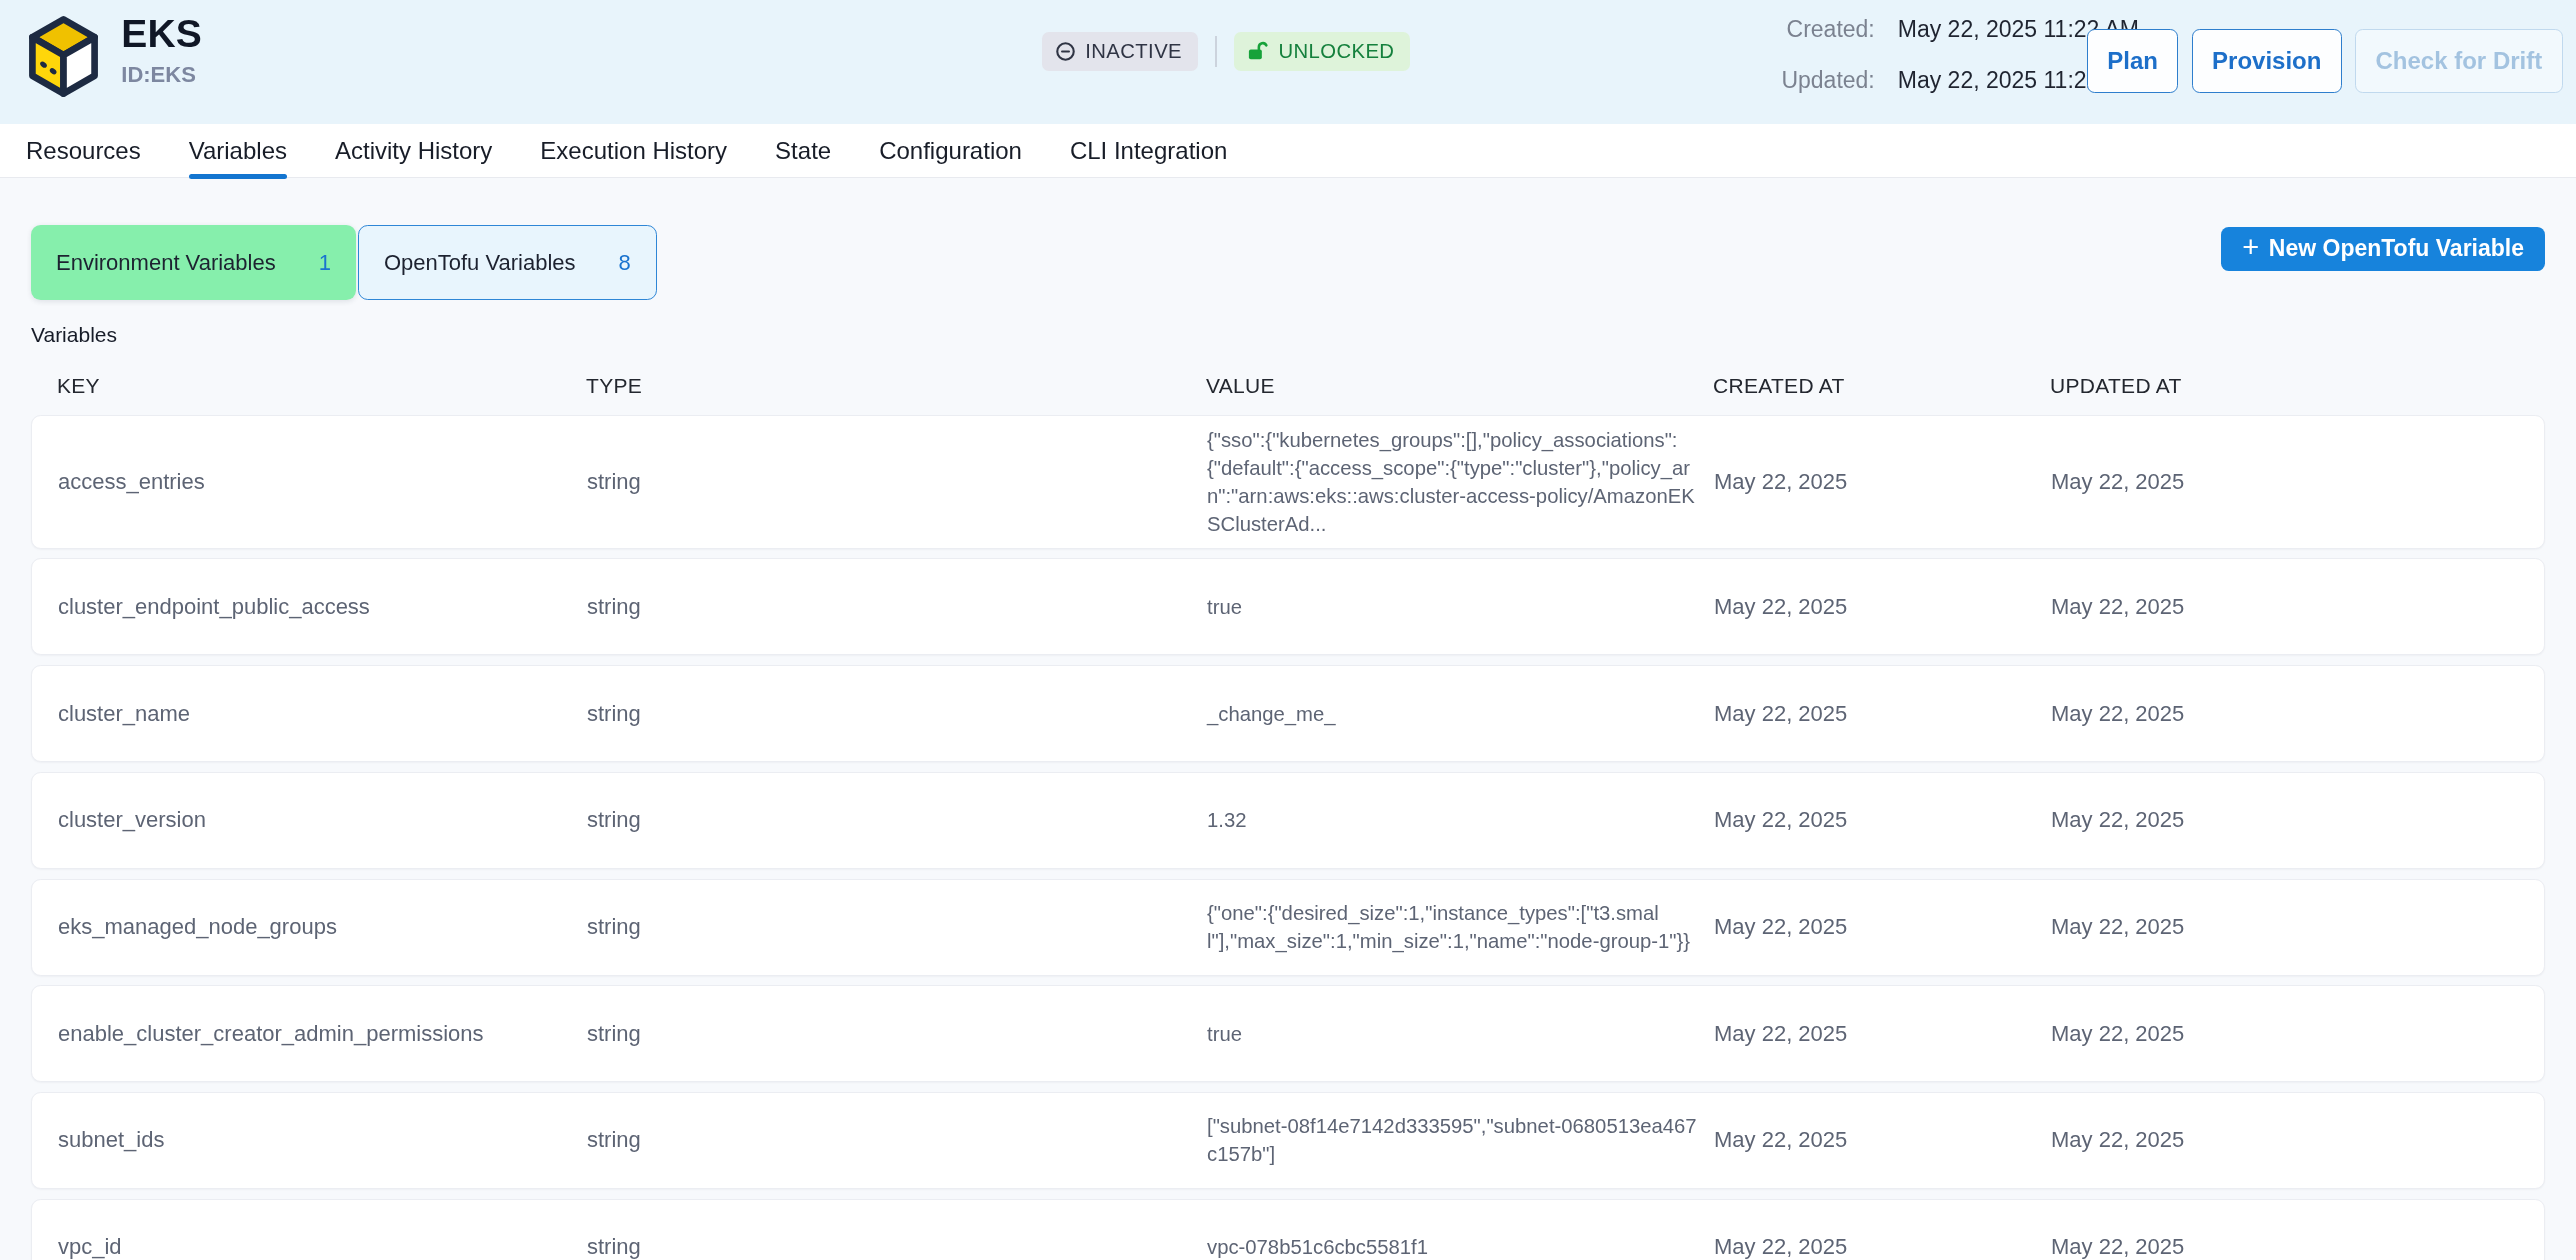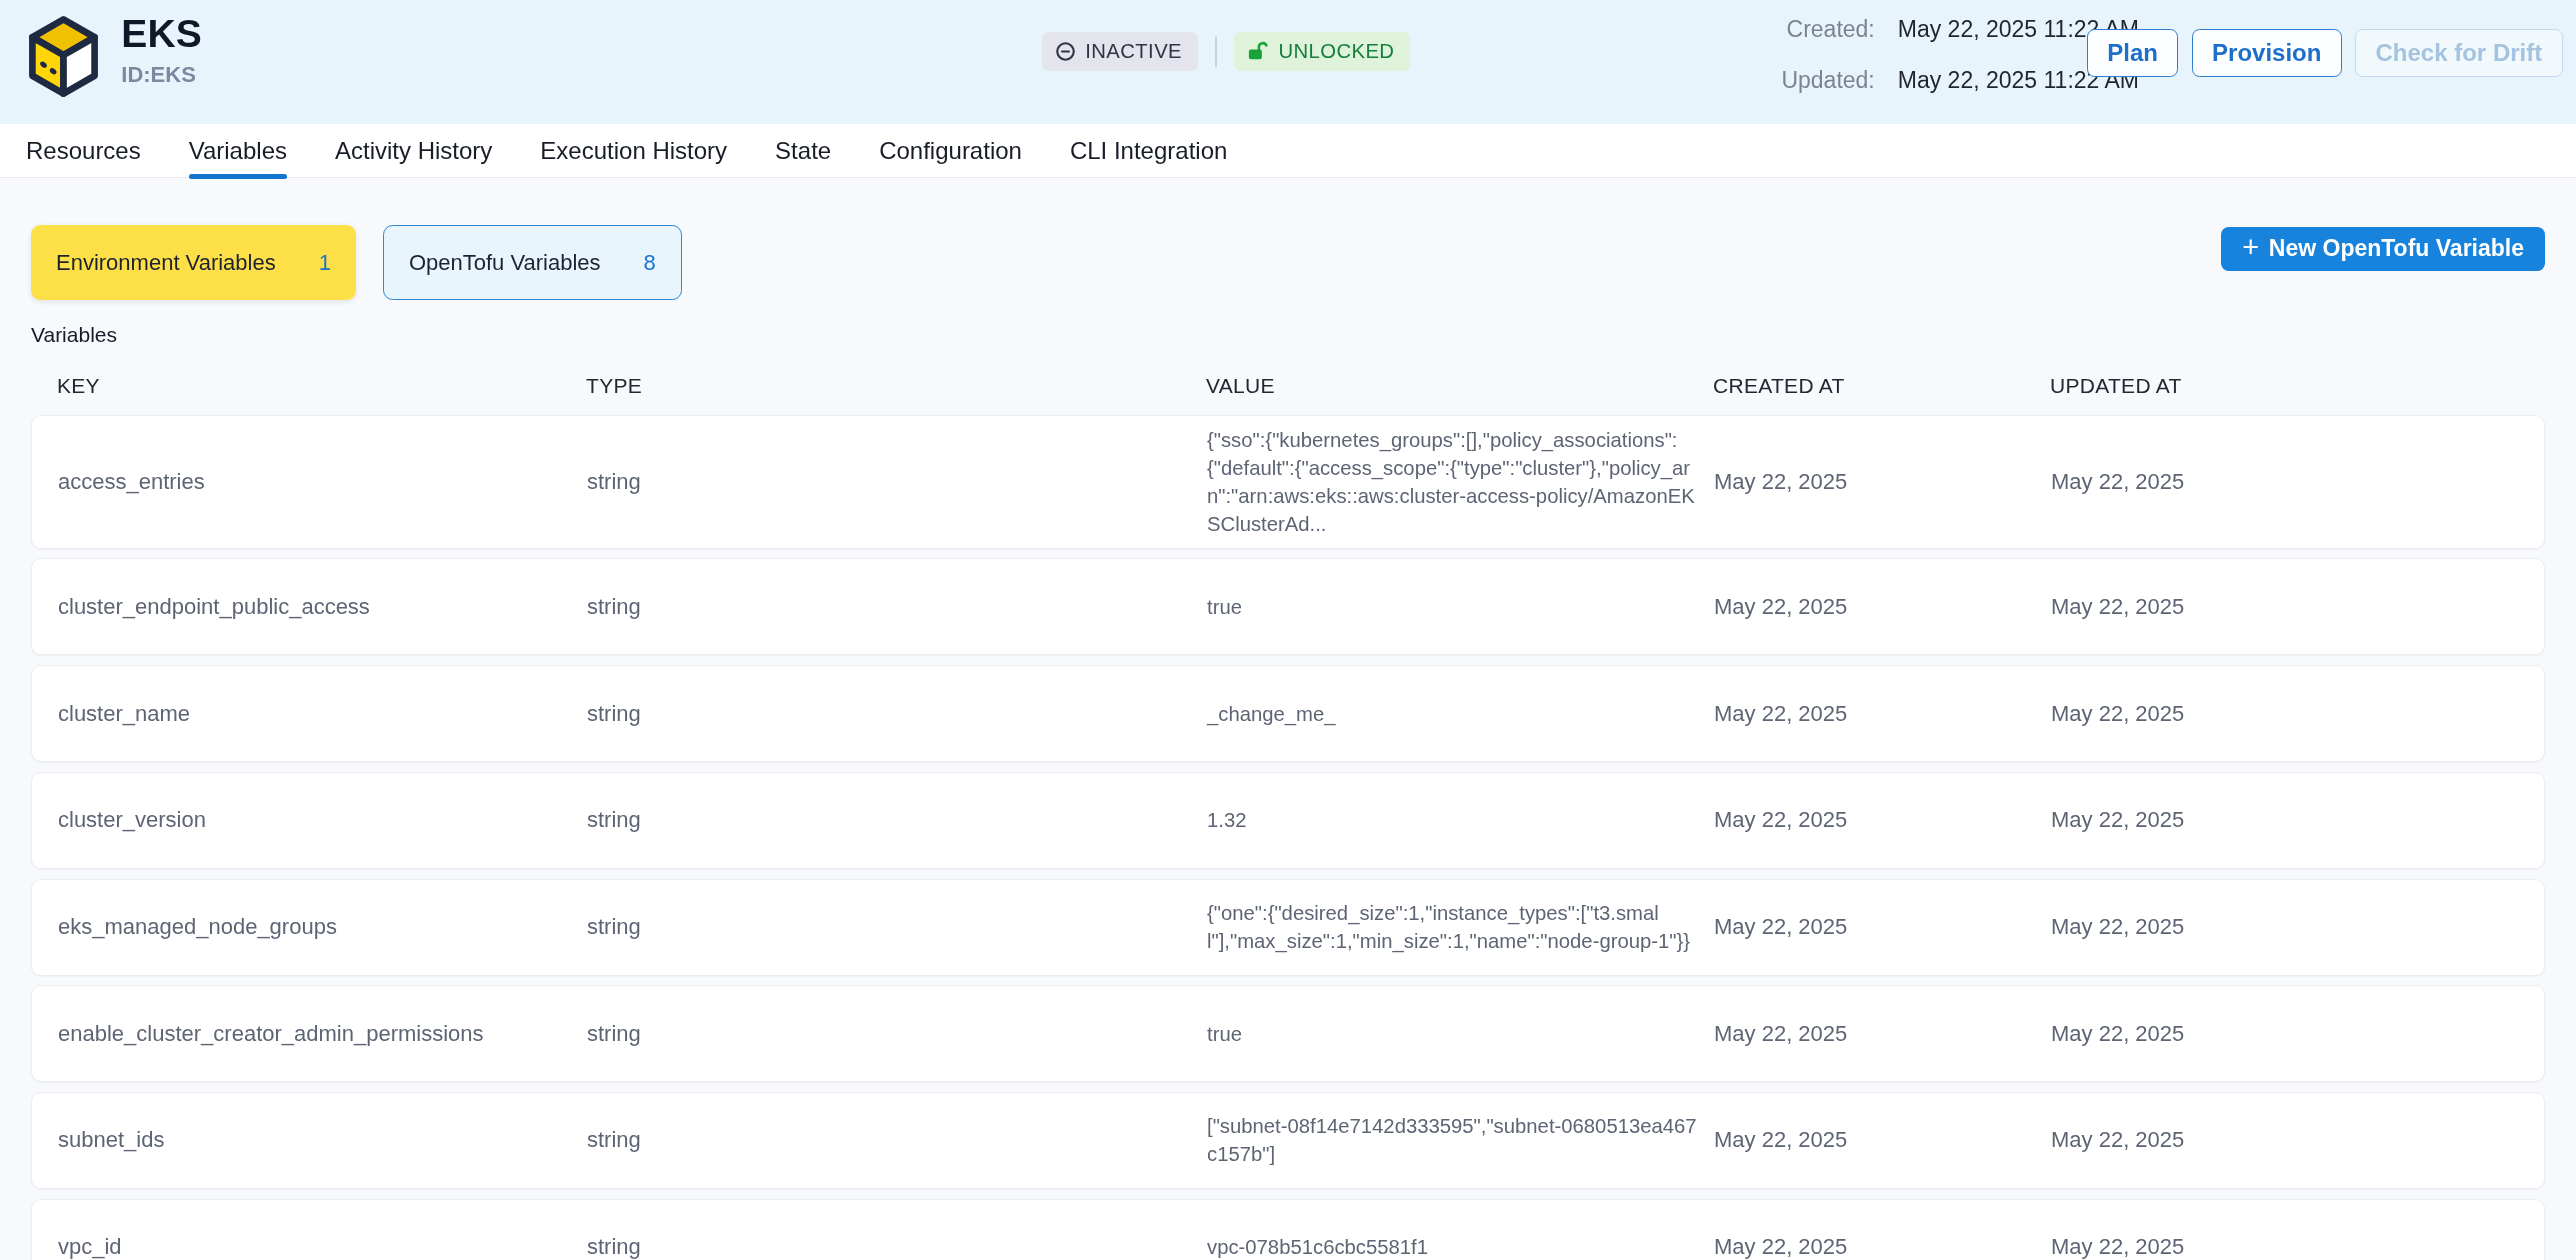--- a/index.html
+++ b/index.html
@@ -29,21 +29,21 @@
   .badge-divider { width:1.9px; height:31px; background:#ccd3dd; margin:0 17.4px; }
 
   .meta { position:absolute; right:437px; top:16.4px; display:grid;
           grid-template-columns:auto auto; column-gap:11.6px; row-gap:9.7px;
           font-size:23px; line-height:1.2;gap:23px; }
   .meta-label { color:#7b8290; text-align:right; }
   .meta-value { color:#1f2430; font-weight:500; }
 
   .header-buttons { position:absolute; right:13.5px; top:29px; display:flex; gap:13.5px; }
   .btn-outline {
-    height:48px; padding:0 19.3px; border:1.9px solid #2e7ecd; border-radius:7.7px;
+    height:64px; padding:0 19.3px; border:1.9px solid #2e7ecd; border-radius:7.7px;
     background:#fdfeff; color:#1d6fc9; font-size:24px; font-weight:700;
     display:flex; align-items:center; font-family:inherit; cursor:pointer;
   }
   .btn-outline.disabled { border-color:#c0d9ee; color:#a3c3e0; background:rgba(255,255,255,0.45); cursor:default; }
 
   
   .tabbar {
     height:54px; background:#ffffff; border-bottom:1.9px solid #e8eaef;
     display:flex; align-items:stretch; padding-left:26px; gap:48px;
   }
@@ -51,21 +51,21 @@
   .tab.active::after { content:""; position:absolute; left:0; right:0; bottom:-1.9px; height:4.8px; background:#1375d0; border-radius:2.9px; }
 
   
   .content { padding:0 31px; }
 
   .subtab-row { display:flex; align-items:flex-start; margin-top:47px; }
   .subtab-card {
     height:75px; display:flex; align-items:center; justify-content:space-between; gap:43px;
     min-width:261px; padding:0 25px; border-radius:9.7px; font-size:22px; color:#1d2230; cursor:pointer;
   }
-  .subtab-card.env { background:#fde047; box-shadow:0 1.9px 5.8px rgba(25,35,60,0.10); margin-right:27px; }
+  .subtab-card.env { background:#86efac; box-shadow:0 1.9px 5.8px rgba(25,35,60,0.10); margin-right:2px; }
   .subtab-card.tofu { background:#e8f5fd; border:1.9px solid #2e86d6; }
   .subtab-count { color:#1a73cf; }
 
   .btn-primary {
     margin-left:auto; margin-top:1.9px; height:44px; padding:0 21px;
     background:#1783dc; border:none; border-radius:7.7px; color:#ffffff;
     font-size:23px; font-weight:700; font-family:inherit;
     display:flex; align-items:center; gap:9.7px; cursor:pointer;
   }
   .btn-primary .plus { font-size:29px; font-weight:400; line-height:1; margin-top:-2.9px; }

